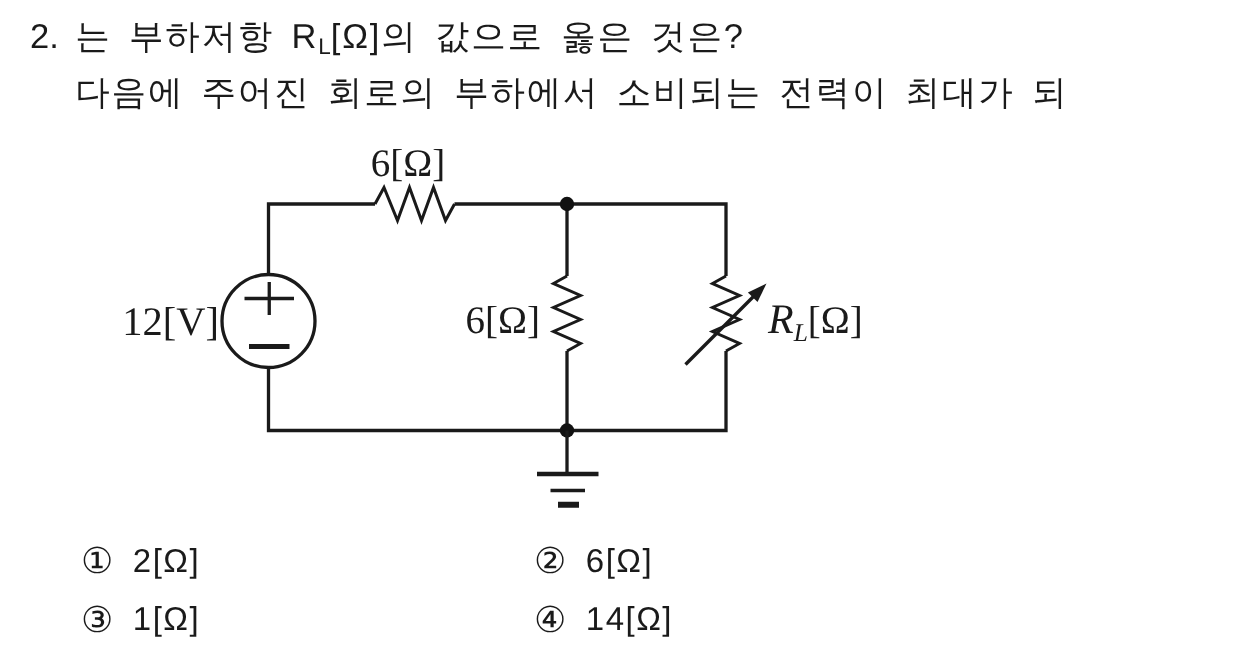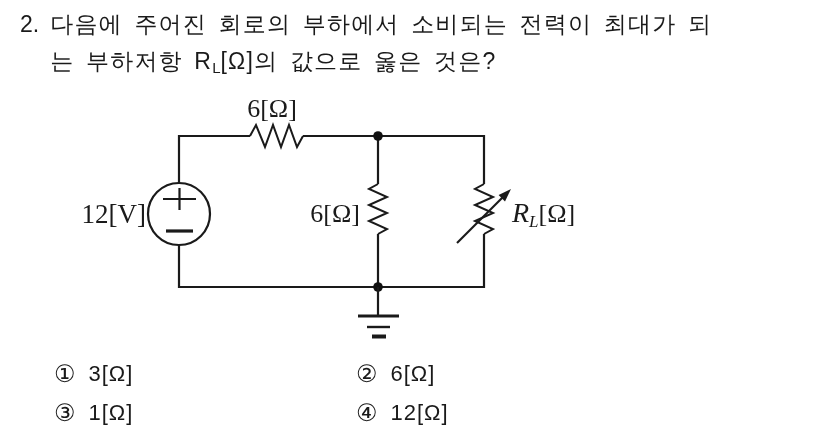--- a/index.html
+++ b/index.html
@@ -30,22 +30,22 @@
   .marker{font-family:"DejaVu Sans","Liberation Sans",sans-serif;font-size:24px;letter-spacing:0;}
 </style>
 </head>
 <body>
 
 <div class="page">
 
   <div class="question">
     <span class="qnum">2.</span>
     <div>
+      <div><span>는 부하저항 R</span><span class="qsub">L</span><span>[Ω]의 값으로 옳은 것은?</span></div>
       <div>다음에 주어진 회로의 부하에서 소비되는 전력이 최대가 되</div>
-      <div><span>는 부하저항 R</span><span class="qsub">L</span><span>[Ω]의 값으로 옳은 것은?</span></div>
     </div>
   </div>
 
   <svg class="circuit" width="826" height="432" viewBox="0 0 826 432">
 
     <g>
       <path class="wire" d="M179,184 L179,136 L250,136"></path>
       <path class="wire" d="M303,136 L484,136 L484,184"></path>
       <path class="wire" d="M179,245 L179,287 L484,287 L484,234"></path>
       <path class="wire" d="M378,136 L378,184 M378,234 L378,287"></path>
@@ -81,28 +81,28 @@
     <g>
       <line x1="378" y1="287" x2="378" y2="315" stroke="#1a1a1a" stroke-width="2.2"></line>
       <line x1="358" y1="316" x2="399" y2="316" stroke="#1a1a1a" stroke-width="3"></line>
       <line x1="367" y1="327" x2="390" y2="327" stroke="#1a1a1a" stroke-width="2.4"></line>
       <line x1="372" y1="336.5" x2="386" y2="336.5" stroke="#1a1a1a" stroke-width="4"></line>
     </g>
   </svg>
 
   <div class="opt" style="left:54px;top:360px;">
     <span class="marker">①</span>
-    <span>3[Ω]</span>
+    <span>2[Ω]</span>
   </div>
   <div class="opt" style="left:356px;top:360px;">
     <span class="marker">②</span>
     <span>6[Ω]</span>
   </div>
   <div class="opt" style="left:54px;top:399px;">
     <span class="marker">③</span>
     <span>1[Ω]</span>
   </div>
   <div class="opt" style="left:356px;top:399px;">
     <span class="marker">④</span>
-    <span>12[Ω]</span>
+    <span>14[Ω]</span>
   </div>
 
 </div>
 
 </body></html>

